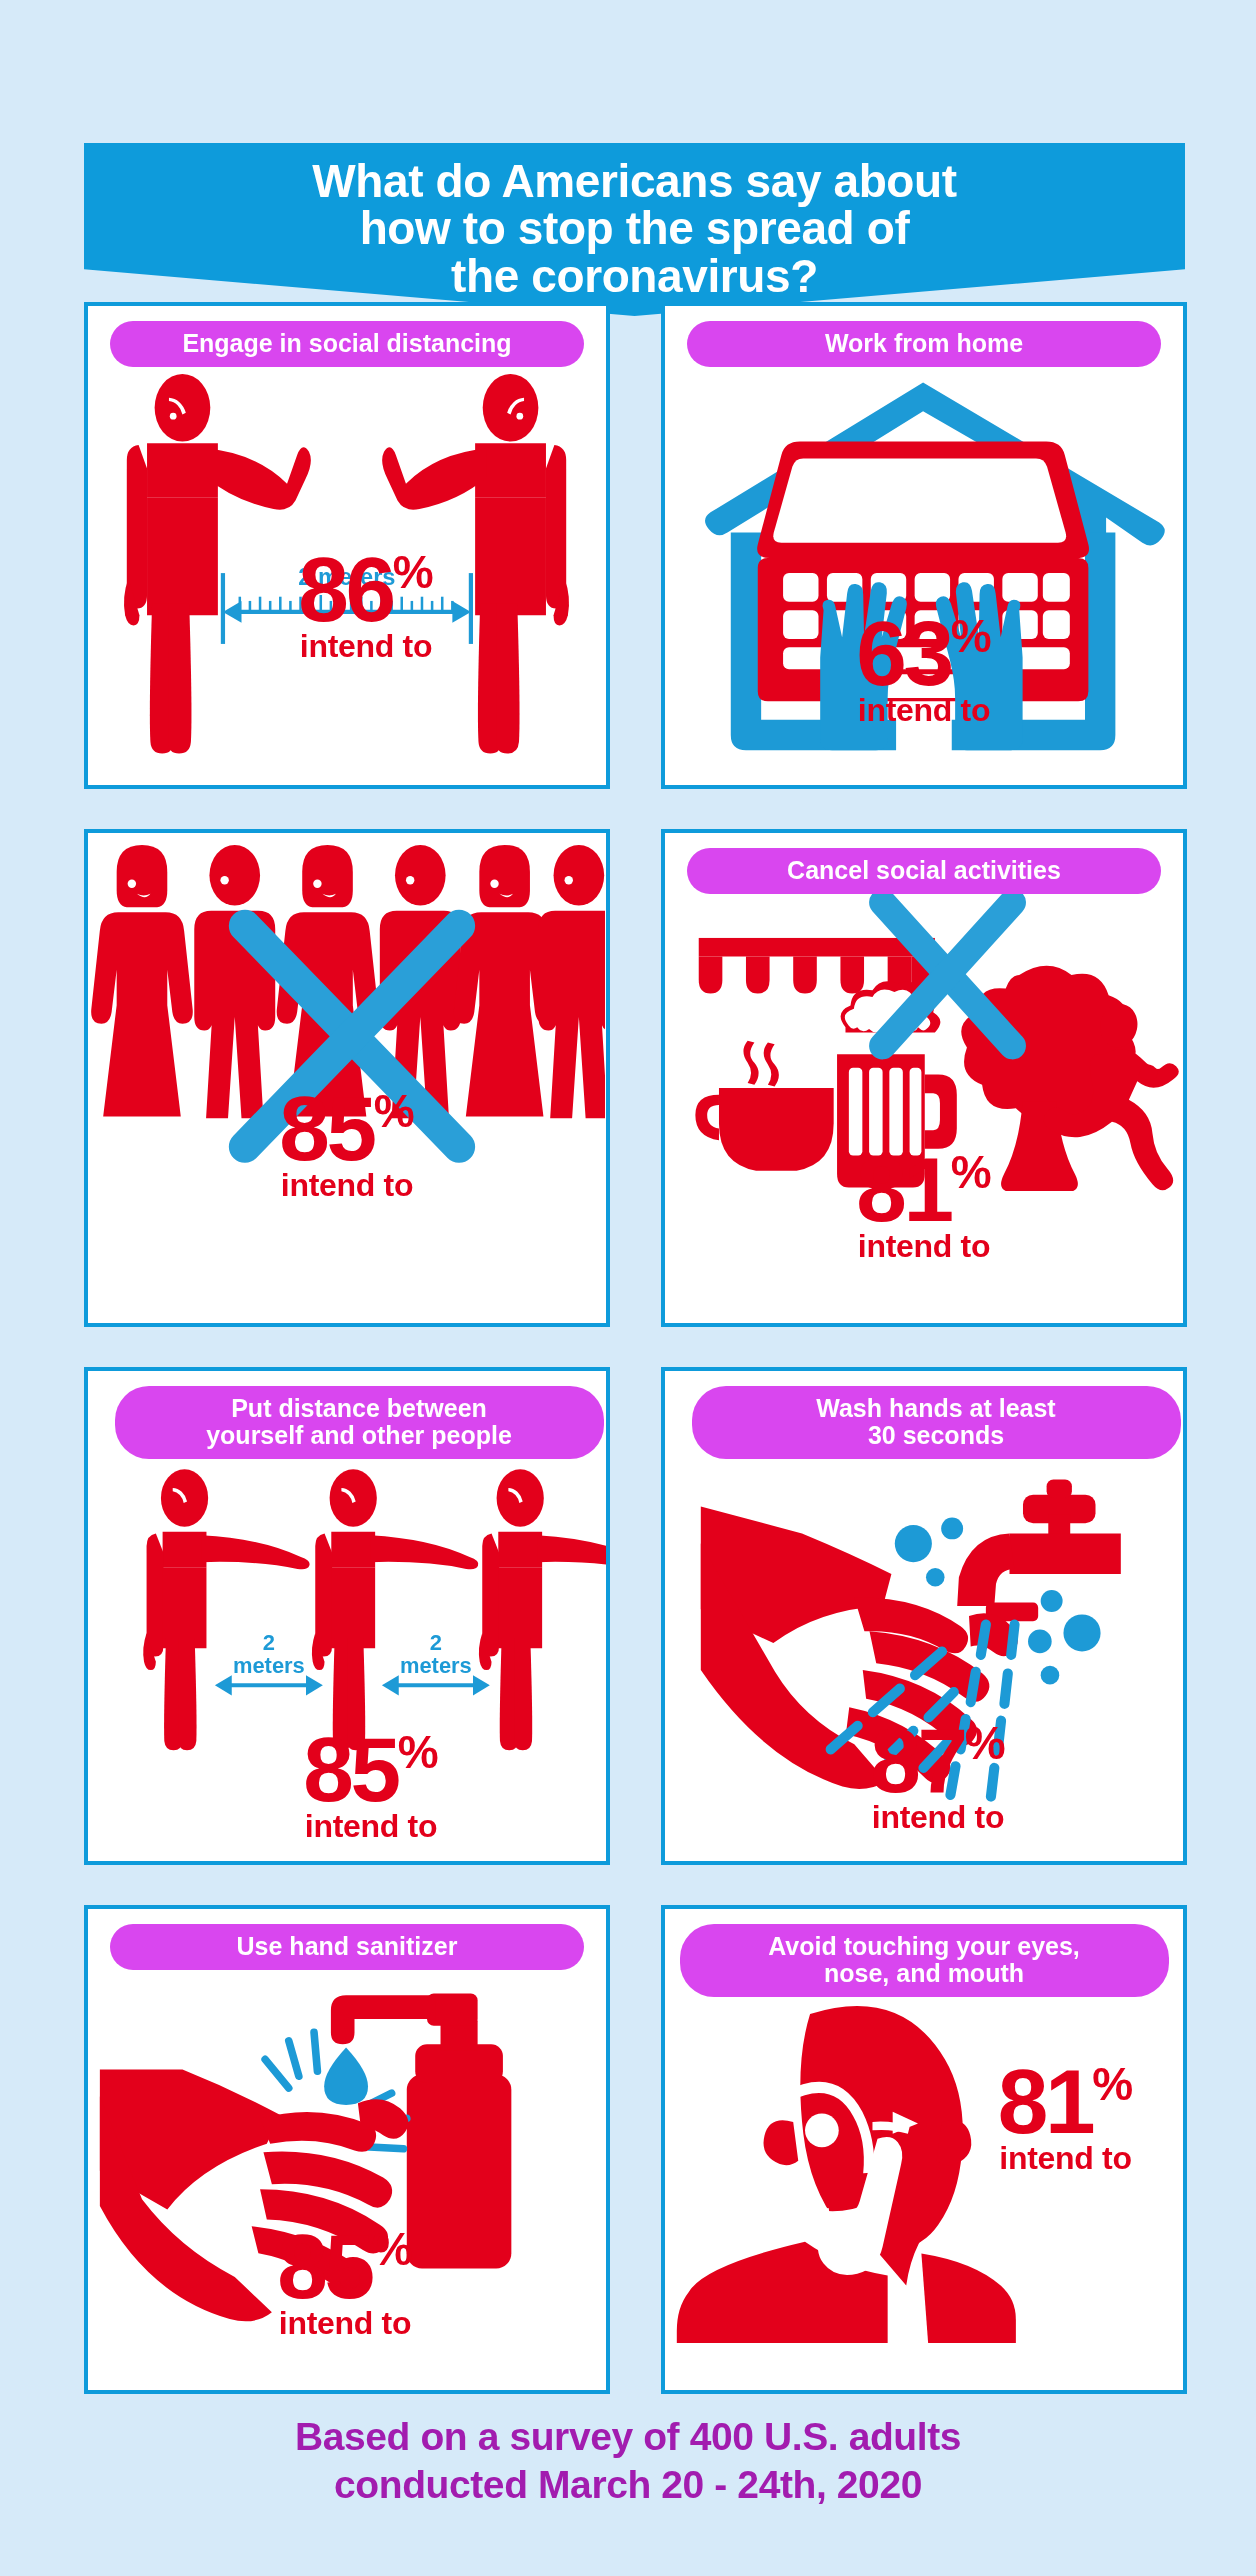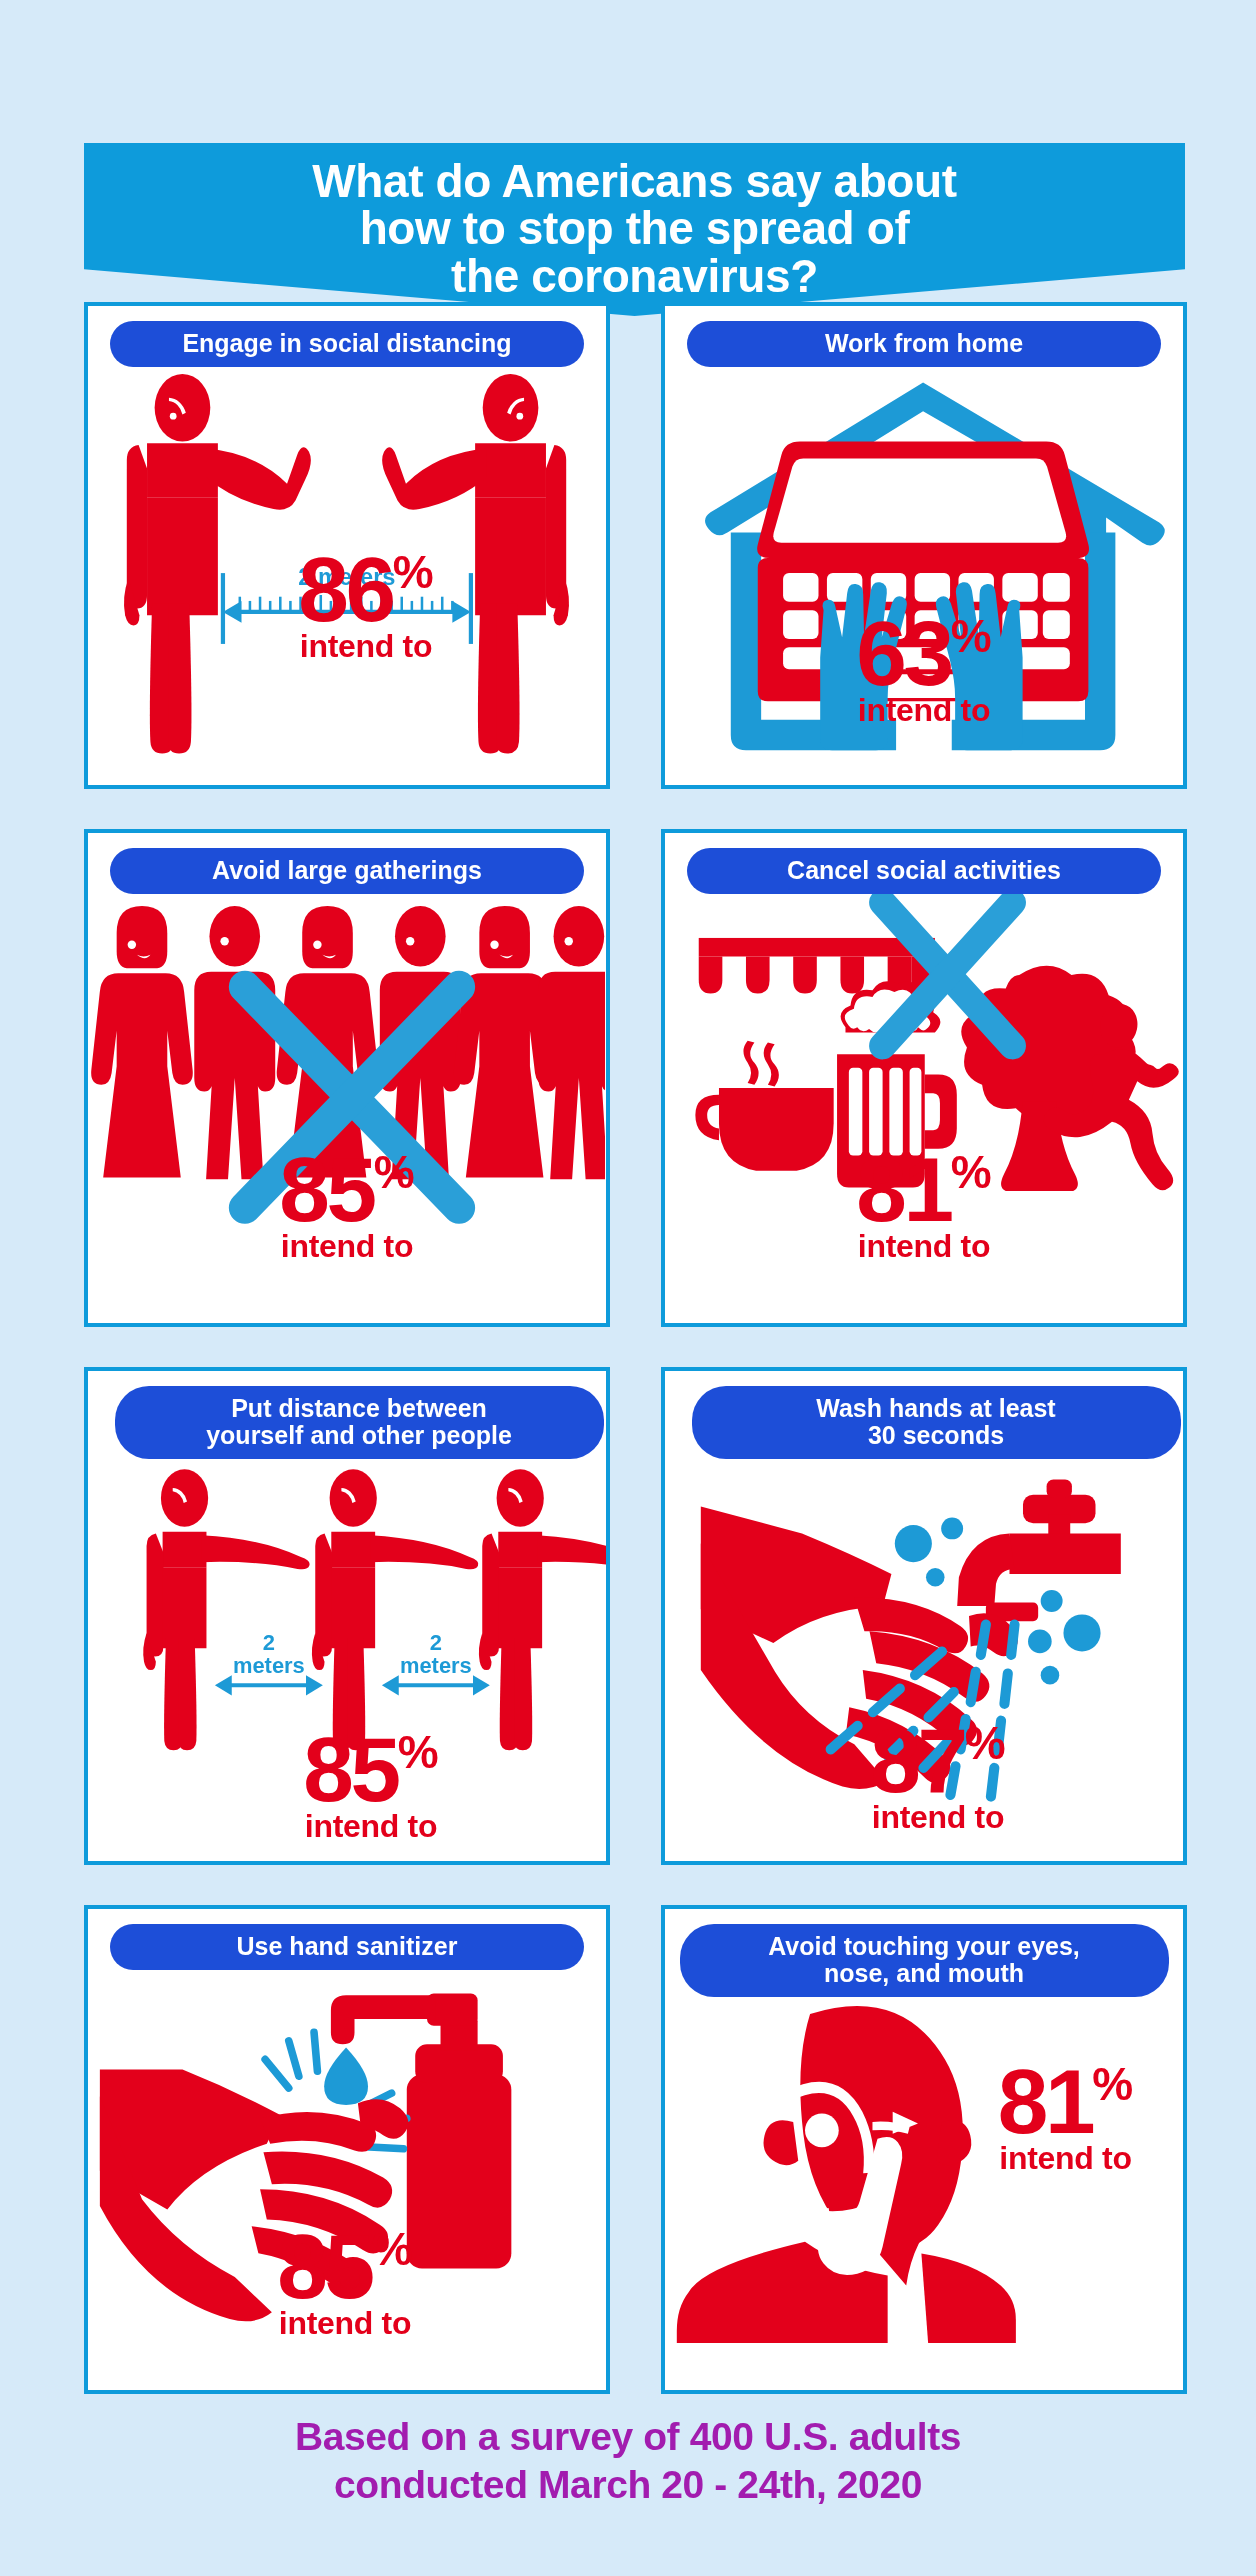--- a/index.html
+++ b/index.html
@@ -34,21 +34,21 @@
     position:relative;box-sizing:border-box;
     display:flex;flex-direction:column;align-items:center;
     overflow:hidden;
   }
   .r1{height:487px;}
   .r2{height:498px;}
   .r3{height:498px;padding-left:24px;}
   .r4{height:489px;}
 
   .pill{
-    background:#1d4ed8;color:#fff;border-radius:34px;
+    background:#d946ef;color:#fff;border-radius:34px;
     font-size:25px;font-weight:bold;text-align:center;
     line-height:1.08;padding:9.3px 18.6px;margin-top:15px;
     white-space:pre-line;box-sizing:border-box;
   }
   .pill.wide{width:474px;}
   .pill.w2{width:489px;}
 
   .art{position:relative;width:100%;flex:1;}
 
   
@@ -199,21 +199,20 @@
           </g>
         </svg>
         <div class="stat" style="left:145px;top:241px;width:228px;">
           <span class="num">63</span><span class="pct">%</span>
           <div class="intend">intend to</div>
         </div>
       </div>
     </div>
 
     <div class="card r2">
-      <div class="pill wide">Avoid large gatherings</div>
       <div class="art">
         <svg width="517" height="405" viewBox="0 0 613 480">
           <g fill="#e3001b">
 
             <g transform="translate(22,14)">
               <path d="M42 0 q30 0 30 32 v22 q0 18 -12 20 h-36 q-12 -2 -12 -20 V32 q0 -32 30 -32z"></path>
               <circle cx="30" cy="46" r="5" fill="#ffffff"></circle>
               <path d="M36 58 q8 4 16 0 q-6 8 -16 0z" fill="#ffffff"></path>
               <path d="M14 80 h56 q20 0 22 22 l10 92 q2 18 -12 18 q-10 0 -12 -14 l-6 -50 v42 l16 132 h-92 l16 -132 v-42 l-6 50 q-2 14 -12 14 q-14 0 -12 -18 l10 -92 q2 -22 22 -22z"></path>
             </g>

